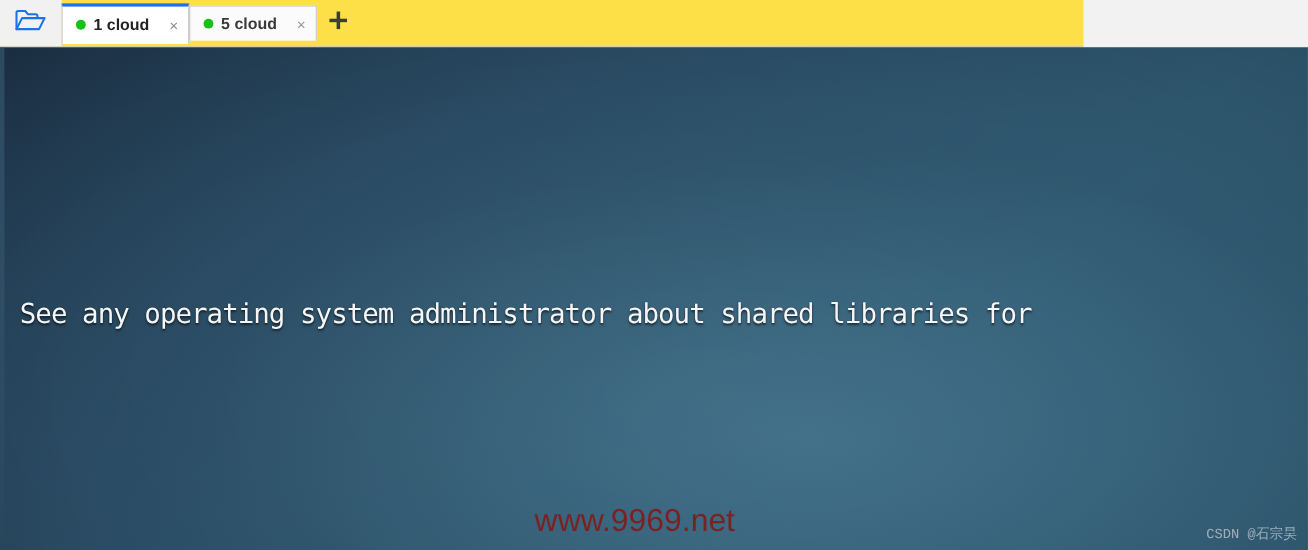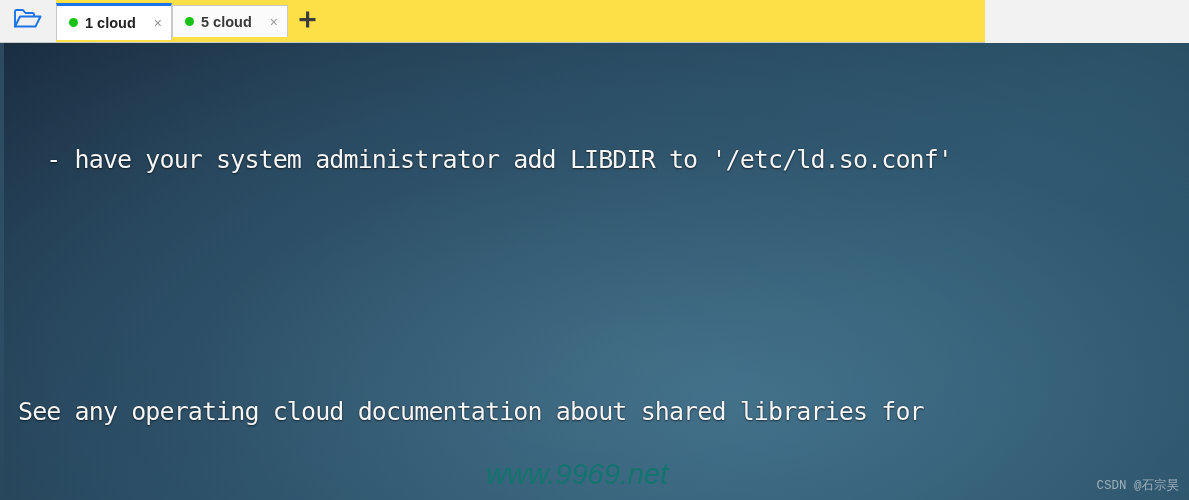--- a/index.html
+++ b/index.html
@@ -146,25 +146,24 @@
   .term-lines .ln.blank { color: transparent; }
 
   
   .watermark-center {
     position: absolute;
     left: 486px;
     top: 458px;
     z-index: 3;
     font-family: "Liberation Sans", sans-serif;
     font-size: 29px;
-    color: #0f766e;
+    color: #7f1d1d;
     opacity: 0.92;
     letter-spacing: 0px;
     pointer-events: none;
-    font-style: italic;
   }
   .watermark-corner {
     position: absolute;
     right: 10px;
     bottom: 6px;
     z-index: 3;
     font-family: Liberation Mono, monospace;
     font-size: 12.5px;
     color: #b6c3cc;
     opacity: 0.8;
@@ -207,23 +206,22 @@
         </svg>
       </span>
     </div>
 
   </div>
 
   <div class="terminal">
     <div class="term-scroll-l"></div>
 
     <div class="term-lines">
-      <span class="ln">  - have your system administrator add LIBDIR to '/etc/ld.so.conf'</span>
       <span class="ln blank"></span>
-      <span class="ln">See any operating cloud documentation about shared libraries for</span>
+      <span class="ln">See any operating system administrator about shared libraries for</span>
       
       
       
       
       
       
       
     </div>
   </div>
 

